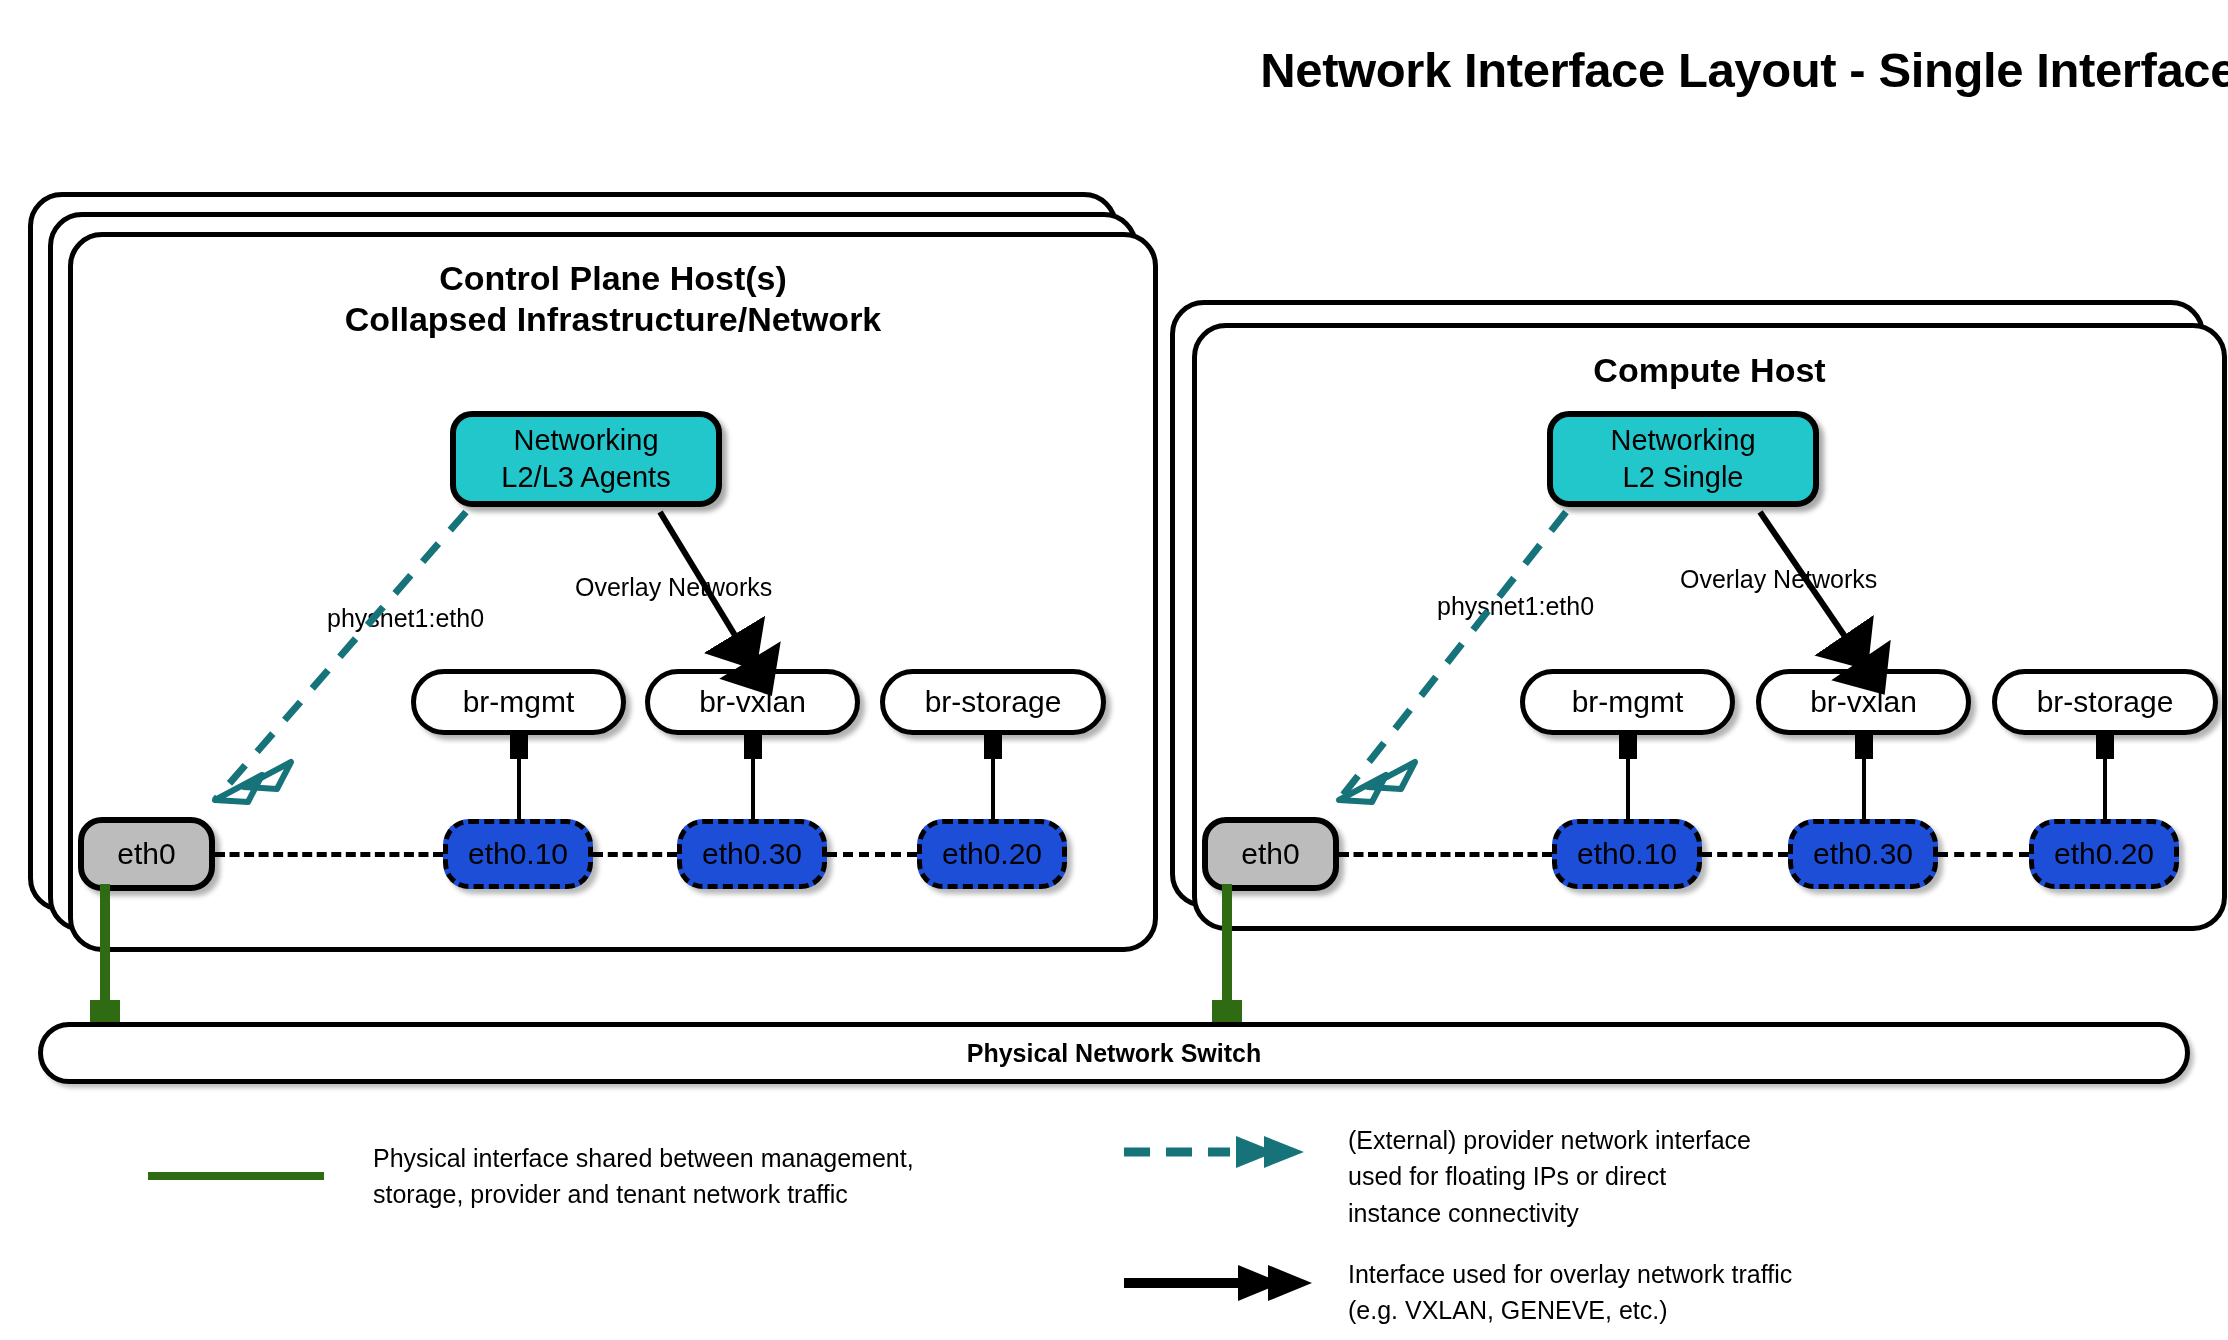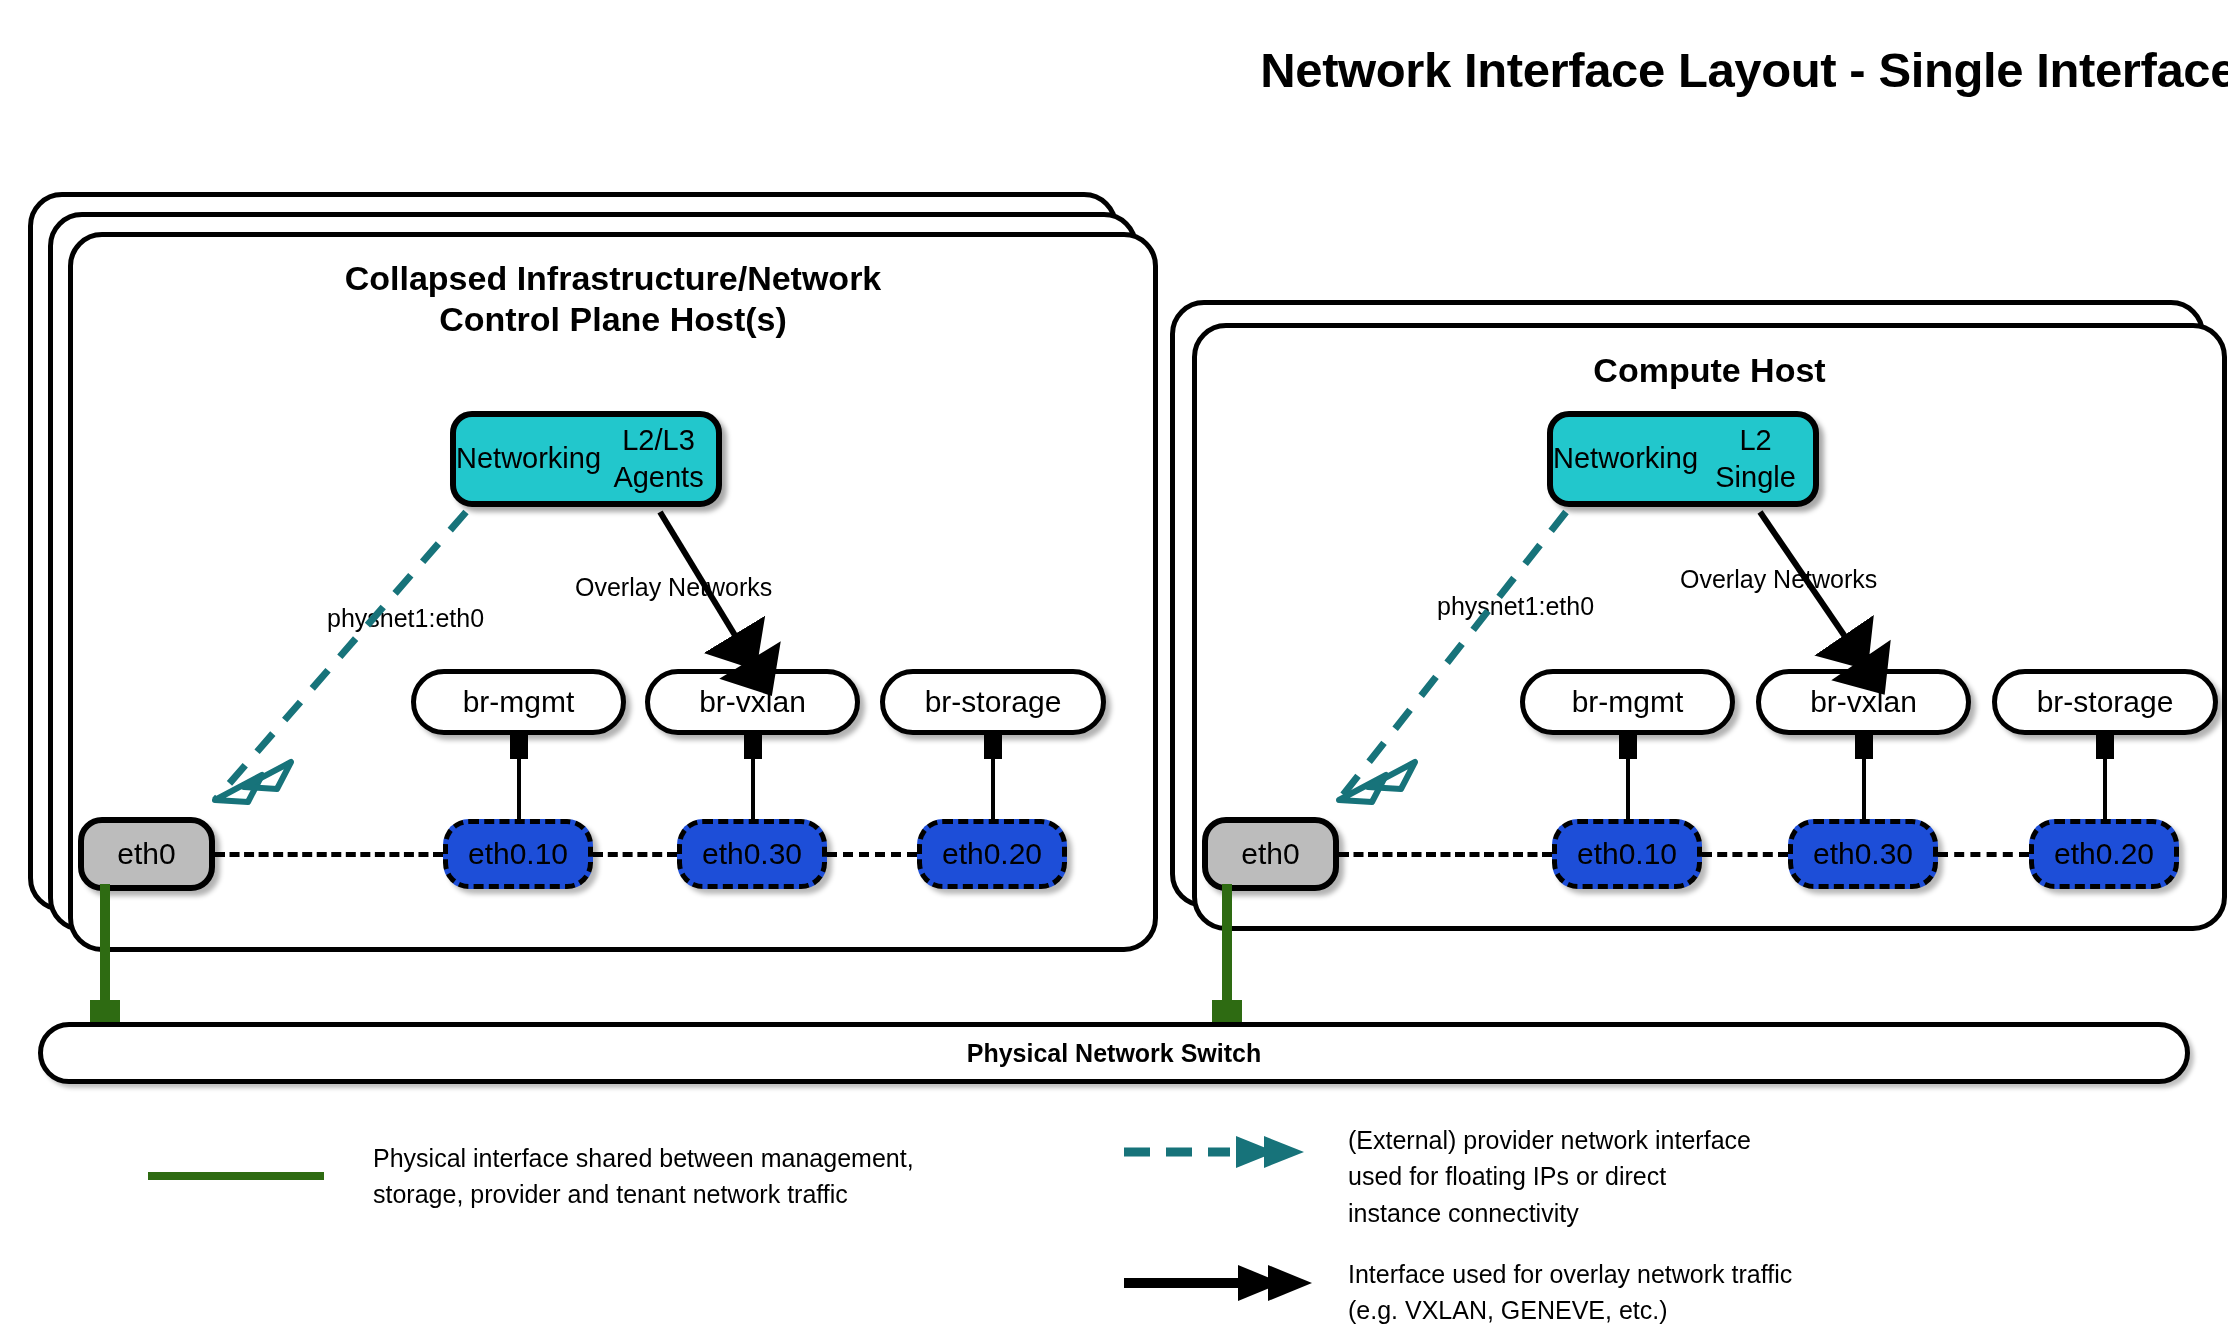--- a/index.html
+++ b/index.html
@@ -21,21 +21,21 @@
   }
   .card-title{
     position:absolute;width:100%;text-align:center;
     font-size:34px;font-weight:bold;line-height:1.22;
   }
 
   
   .agent{
     position:absolute;border:6px solid #000;border-radius:22px;
     background:#22c7cc;box-sizing:border-box;
-    display:flex;flex-direction:row;align-items:center;justify-content:center;
+    display:flex;flex-direction:column;align-items:center;justify-content:center;
     font-size:29px;line-height:1.28;text-align:center;
     box-shadow:5px 5px 5px rgba(0,0,0,.34);
   }
 
   
   .bridge{
     position:absolute;border:5px solid #000;border-radius:999px;
     background:#fff;box-sizing:border-box;
     display:flex;align-items:center;justify-content:center;
     font-size:30px;box-shadow:5px 5px 5px rgba(0,0,0,.3);
@@ -89,22 +89,22 @@
 <div id="root">
 
   <div class="page-title">Network Interface Layout - Single Interface</div>
 
   <div class="card-stack">
     <div class="card" style="left:28px;top:192px;width:1090px;height:720px;"></div>
     <div class="card" style="left:48px;top:212px;width:1090px;height:720px;"></div>
     <div class="card" style="left:68px;top:232px;width:1090px;height:720px;"></div>
 
     <div class="card-title" style="left:68px;top:258px;width:1090px;">
+      <div>Control Plane Host(s)</div>
       <div>Collapsed Infrastructure/Network</div>
-      <div>Control Plane Host(s)</div>
     </div>
 
     <div class="agent" style="left:450px;top:411px;width:272px;height:96px;">
       <span>Networking</span>
       <span>L2/L3 Agents</span>
     </div>
 
     <div class="edge-label" style="left:327px;top:604px;">physnet1:eth0</div>
     <div class="edge-label" style="left:575px;top:573px;">Overlay Networks</div>
 

